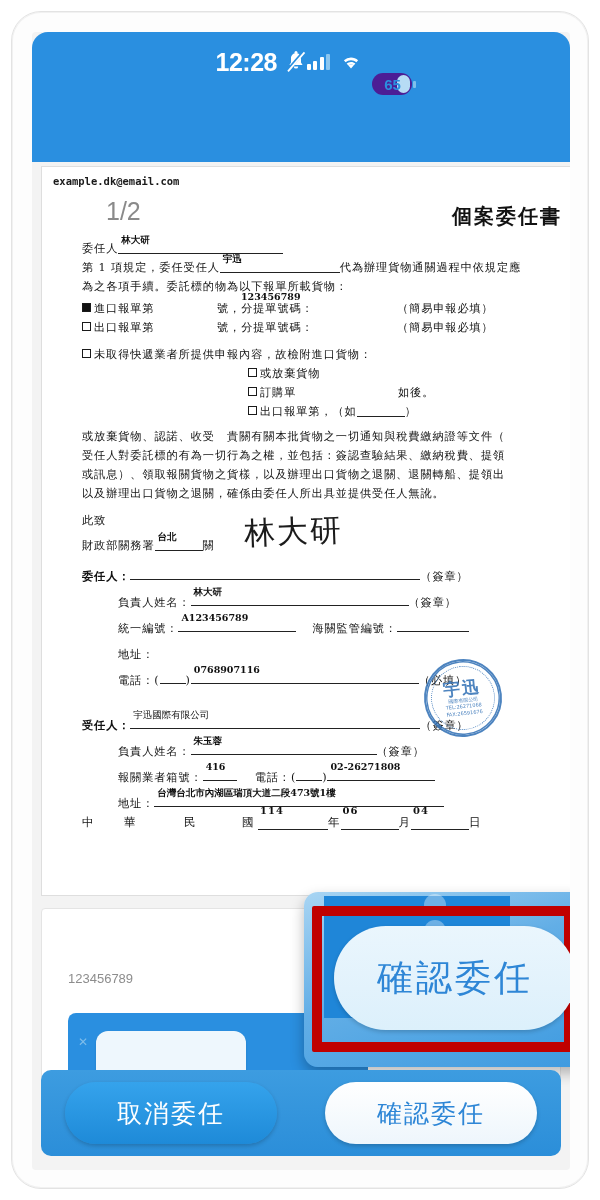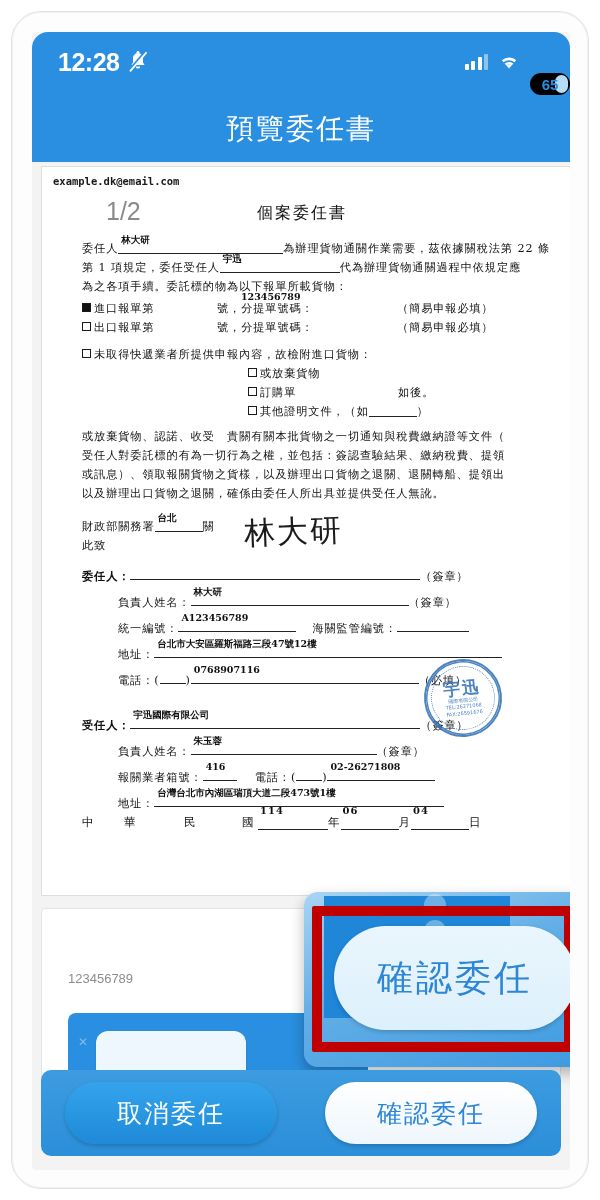--- a/index.html
+++ b/index.html
@@ -35,40 +35,40 @@
     position: absolute; left: 0; top: 0;
     width: 538px; height: 130px;
     background: #2a8fe0;
     border-top-left-radius: 16px;
     border-top-right-radius: 16px;
   }
   .statusbar {
     position: absolute; left: 0; top: 12px;
     width: 564px; height: 36px;
     display: flex; align-items: center;
-    justify-content: space-between;
+    justify-content: center;
     padding: 0 26px;
     color: #ffffff;
   }
   .sb-left { display: flex; align-items: center; gap: 8px; }
   .sb-time { font-size: 25px; font-weight: bold; letter-spacing: -0.5px; }
   .bell-muted { position: relative; width: 22px; height: 24px; }
   .sb-right { display: flex; align-items: center; gap: 10px; }
   .signal { display: flex; align-items: flex-end; gap: 2.5px; height: 16px; }
   .signal i { width: 4px; background: #ffffff; border-radius: 1px; display: block; }
   .signal i:nth-child(1) { height: 6px; }
   .signal i:nth-child(2) { height: 9px; }
   .signal i:nth-child(3) { height: 13px; }
   .signal i:nth-child(4) { height: 16px; background: #8cc6ef; }
   .wifi { width: 22px; height: 17px; }
   .battery {
     position: relative;
     min-width: 40px; height: 22px;
     border-radius: 11px;
-    background: #000000;
+    background: #4c1d95;
     display: flex; align-items: center; justify-content: center;
     padding: 9px 7px;
     margin-top: 44px;
   }
   .battery .fill {
     position: absolute; right: 2px; top: 2px; bottom: 2px;
     width: 13px; background: #b7dcf5; border-radius: 9px;
   }
   .battery .lvl {
     position: relative; z-index: 2;
@@ -105,22 +105,22 @@
     font-family: "DejaVu Sans Mono", monospace;
     font-size: 10.5px; font-weight: bold; color: #1a1a1a;
   }
   .page-num {
     position: absolute; left: 64px; top: 30px;
     font-family: "Liberation Sans", sans-serif;
     font-size: 25px; color: #8a8a8a;
   }
   .doc-title {
     position: absolute; left: 0; top: 36px; width: 520px;
-    text-align: center;
-    font-size: 16px; font-weight: normal; letter-spacing: 2px;
+    text-align: right;
+    font-size: 20px; font-weight: bold; letter-spacing: 2px;
   }
   .doc-body {
     position: absolute; left: 40px; top: 72px;
     width: 448px;
     font-size: 11.2px; line-height: 19px; letter-spacing: 0.9px;
   }
   .p-line { white-space: nowrap; }
   .fill-line {
     display: inline-block; position: relative;
     border-bottom: 1px solid #222; height: 13px;
@@ -296,34 +296,33 @@
               <path d="M3.9 6.3A10.6 10.6 0 0111 3.6c2.7 0 5.2 1 7.1 2.7l-1.7 2A8.1 8.1 0 0011 6.2c-2 0-3.9.8-5.4 2.1z" fill="#ffffff"></path>
               <path d="M6.6 9.6A6.6 6.6 0 0111 8c1.7 0 3.2.6 4.4 1.6l-1.7 2A4.1 4.1 0 0011 10.5c-1 0-2 .4-2.7 1.1z" fill="#ffffff"></path>
             </svg>
           </span>
           <span class="battery">
             <span class="fill"></span>
             <span class="lvl">65</span>
           </span>
         </div>
       </div>
-      <div class="header-title">預覽委任書</div>
     </div>
 
     <div class="doc-wrap">
       <div class="doc-sheet">
 
         <div class="doc-email">example.dk@email.com</div>
         <div class="page-num">1/2</div>
         <div class="doc-title">個案委任書</div>
 
         <div class="doc-body">
 
           <div class="p-line">
-            <span>委任人</span><span class="fill-line" style="width:165px"><span class="handwrit">林大研</span></span><span>為辦理貨物通關作業需要，茲依據關稅法第 22 條</span>
+            <span>委任人</span><span class="fill-line" style="width:165px"><span class="handwrit">林大研</span></span>
           </div>
 
           <div class="p-line">
             <span>第 1 項規定，委任受任人</span><span class="fill-line" style="width:120px"><span class="handwrit">宇迅</span></span><span>代為辦理貨物通關過程中依規定應</span>
           </div>
 
           <div class="p-line">為之各項手續。委託標的物為以下報單所載貨物：</div>
 
           <div style="height:3px"></div>
 
@@ -352,36 +351,36 @@
           <div class="p-line" style="padding-left:166px">
             <span class="cbox"></span><span>或放棄貨物</span>
           </div>
 
           <div class="row" style="padding-left:166px">
             <span style="width:150px"><span class="cbox"></span><span>訂購單</span></span>
             <span>如後。</span>
           </div>
 
           <div class="p-line" style="padding-left:166px">
-            <span class="cbox"></span><span>其他證明文件，（如</span><span class="fill-line" style="width:48px"></span><span>）</span>
+            <span class="cbox"></span><span>出口報單第，（如</span><span class="fill-line" style="width:48px"></span><span>）</span>
           </div>
 
           <div style="height:6px"></div>
 
           <div class="p-line">或放棄貨物、認諾、收受　貴關有關本批貨物之一切通知與稅費繳納證等文件（</div>
           <div class="p-line">受任人對委託標的有為一切行為之權，並包括：簽認查驗結果、繳納稅費、提領</div>
           <div class="p-line">或訊息）、領取報關貨物之貨樣，以及辦理出口貨物之退關、退關轉船、提領出</div>
           <div class="p-line">以及辦理出口貨物之退關，確係由委任人所出具並提供受任人無訛。</div>
 
           <div style="height:8px"></div>
+          <div class="p-line">此致</div>
+
           <div class="p-line" style="padding-top:6px">
             <span>財政部關務署</span><span class="fill-line" style="width:48px"><span class="handwrit">台北</span></span><span>關</span>
           </div>
-
-          <div class="p-line">此致</div>
 
           <div class="row" style="padding-top:12px; font-weight:bold">
             <span>委任人：</span>
             <span class="fill-line" style="width:290px"></span>
             <span style="font-weight:normal">（簽章）</span>
           </div>
 
           <div class="row" style="padding:7px 0 0 36px">
             <span>負責人姓名：</span>
             <span class="fill-line" style="width:218px">
@@ -394,39 +393,36 @@
             <span>統一編號：</span>
             <span class="fill-line" style="width:118px">
                 <span class="handwrit">A123456789</span>
               </span>
             <span style="padding-left:16px">海關監管編號：</span>
             <span class="fill-line" style="width:72px"></span>
           </div>
 
           <div class="row" style="padding:7px 0 0 36px">
             <span>地址：</span>
-            <span class="fill-line" style="width:348px">
-                <span class="handwrit">台北市大安區羅斯福路三段47號12樓</span>
-              </span>
           </div>
 
           <div class="row" style="padding:7px 0 0 36px">
             <span>電話：(</span>
             <span class="fill-line" style="width:26px"></span>
             <span>)</span>
             <span class="fill-line" style="width:228px">
                 <span class="handwrit">0768907116</span>
               </span>
             <span>（必填）</span>
           </div>
 
           <div class="row" style="padding-top:26px; font-weight:bold">
             <span>受任人：</span>
             <span class="fill-line" style="width:290px">
-                <span class="handwrit" style="font-weight:bold">宇迅國際有限公司</span>
+                <span class="handwrit" style="font-weight:normal">宇迅國際有限公司</span>
               </span>
             <span style="font-weight:normal">（簽章）</span>
           </div>
 
           <div class="row" style="padding:7px 0 0 36px">
             <span>負責人姓名：</span>
             <span class="fill-line" style="width:186px">
                 <span class="handwrit">朱玉蓉</span>
               </span>
             <span>（簽章）</span>

